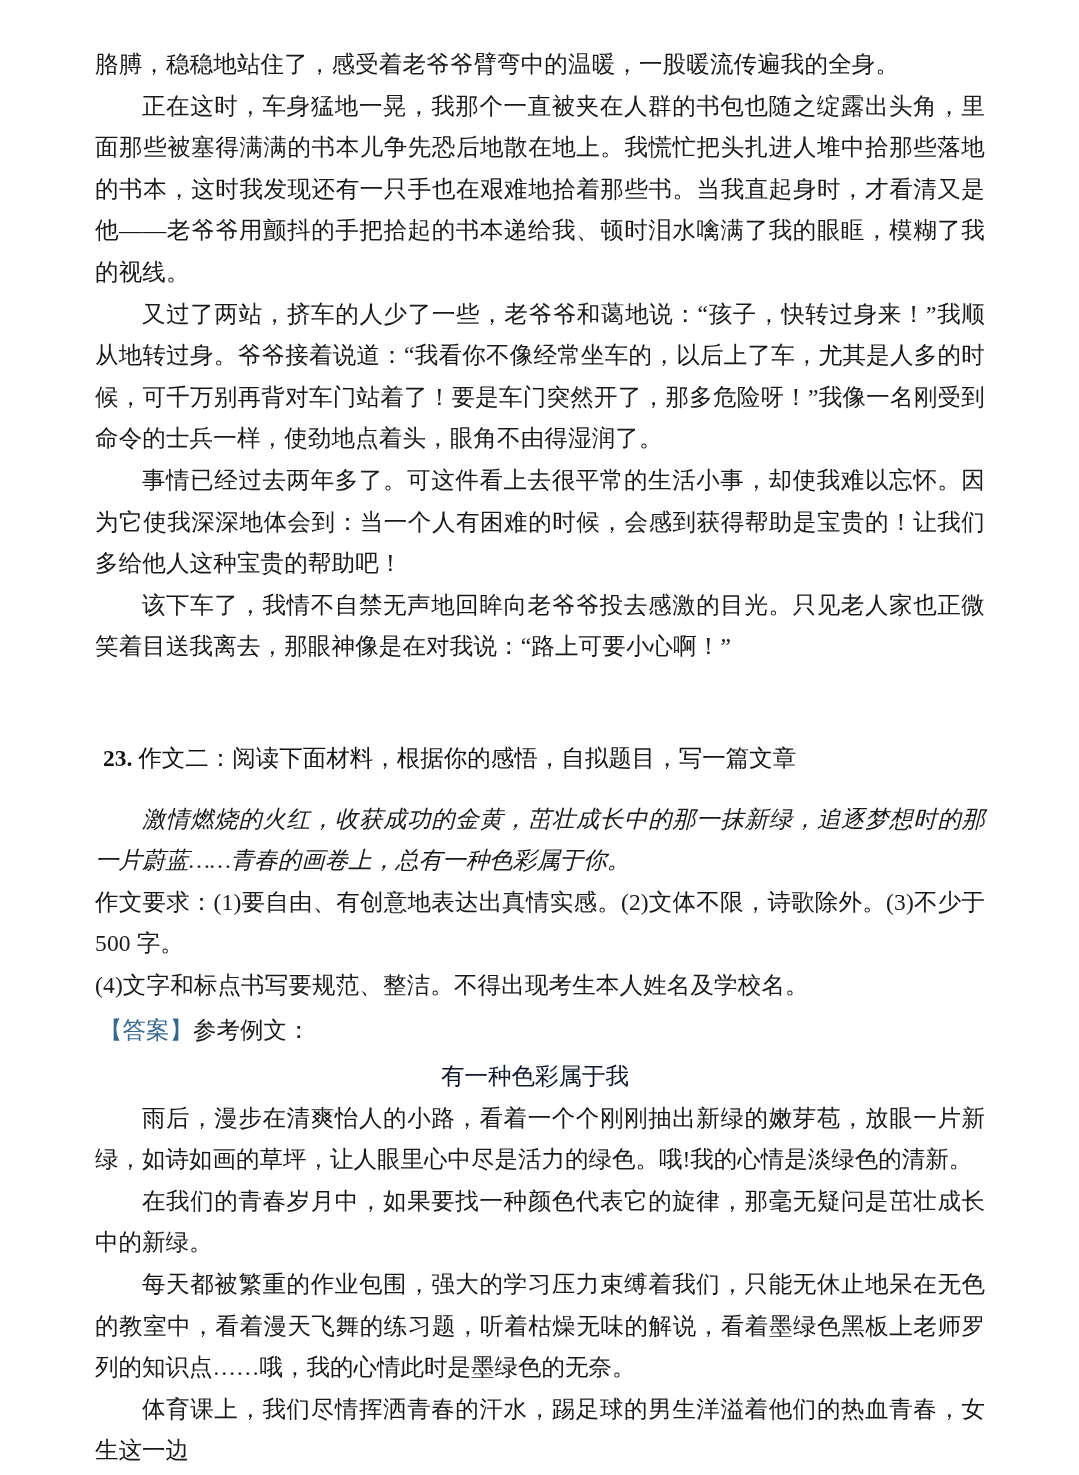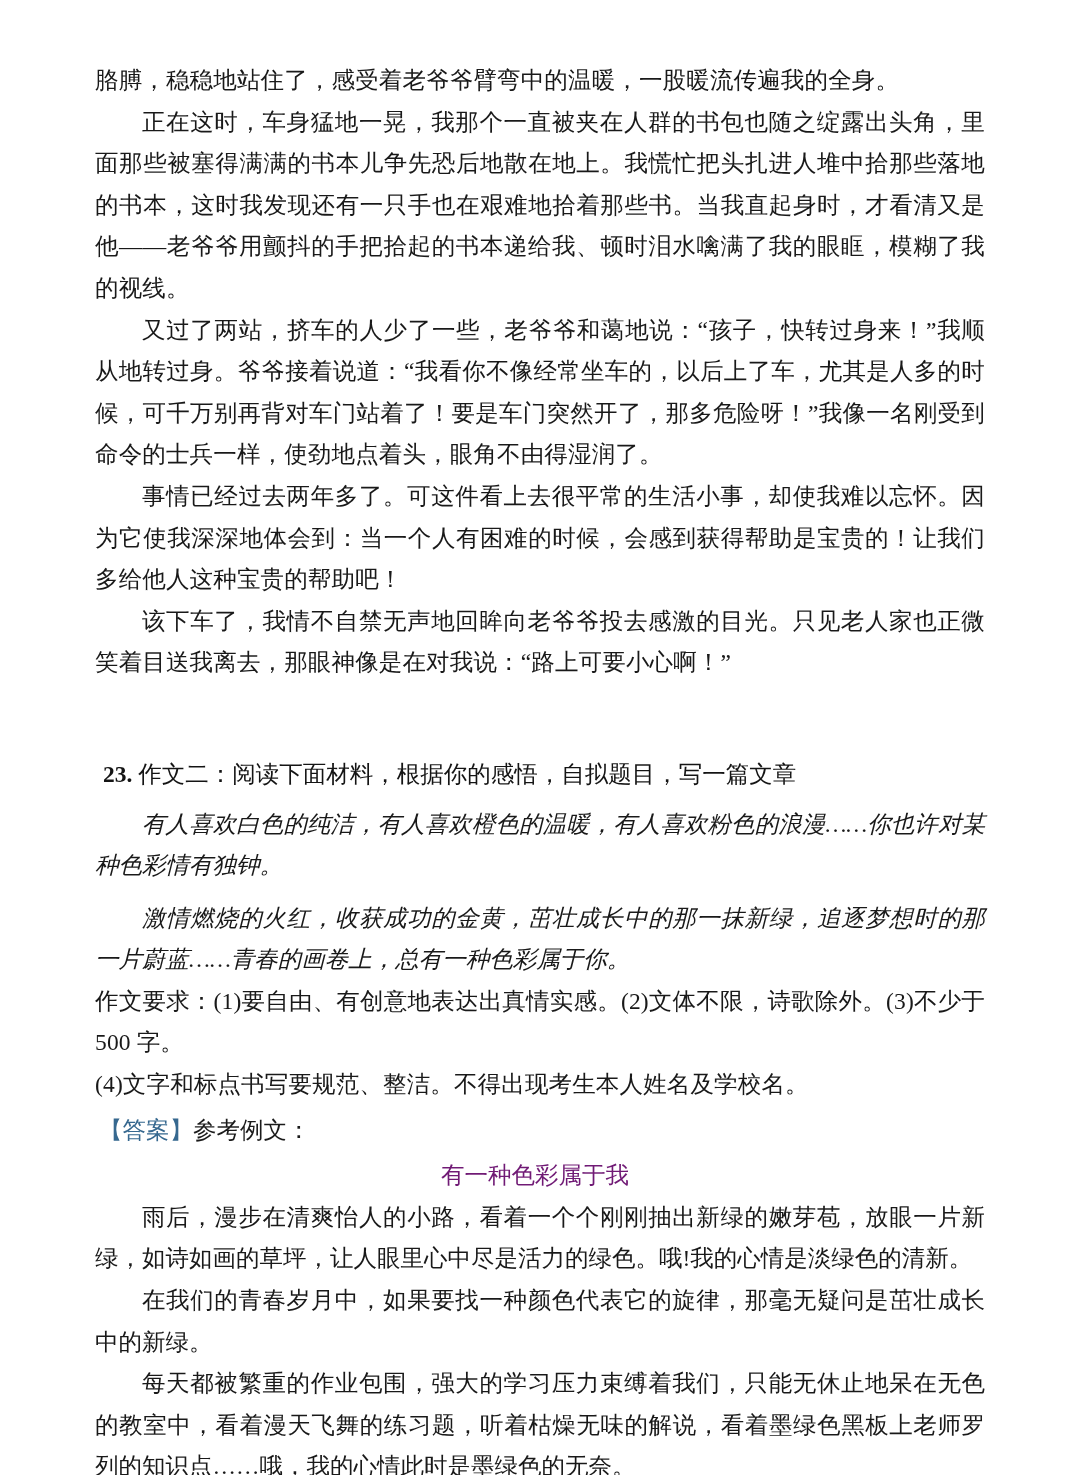--- a/index.html
+++ b/index.html
@@ -13,21 +13,21 @@
     overflow: hidden;
     font-family: "Liberation Serif", "DejaVu Serif", serif;
     color: #1a1a1a;
   }
   .page {
     position: relative;
     width: 1079px;
     height: 1475px;
     background: #ffffff;
     box-sizing: border-box;
-    padding: 60px 94px 0 95px;
+    padding: 44px 94px 0 95px;
   }
   .body-text {
     font-size: 23.5px;
     line-height: 41.6px;
     text-align: justify;
     text-justify: inter-ideograph;
     margin: 0;
     letter-spacing: 0.15px;
     color: #191919;
   }
@@ -68,21 +68,21 @@
   }
   .answer-tag {
     color: #36688f;
   }
   .essay-title {
     font-size: 23.5px;
     line-height: 41.6px;
     margin: 0;
     text-align: center;
     padding-right: 10px;
-    color: #701a75;
+    color: #0f172a;
   }
   .essay-body {
     font-size: 23.5px;
     line-height: 41.6px;
     text-align: justify;
     text-justify: inter-ideograph;
     margin: 0;
     text-indent: 2em;
     color: #191919;
   }
@@ -99,21 +99,20 @@
   <p class="body-text indent">又过了两站，挤车的人少了一些，老爷爷和蔼地说：“孩子，快转过身来！”我顺从地转过身。爷爷接着说道：“我看你不像经常坐车的，以后上了车，尤其是人多的时候，可千万别再背对车门站着了！要是车门突然开了，那多危险呀！”我像一名刚受到命令的士兵一样，使劲地点着头，眼角不由得湿润了。</p>
 
   <p class="body-text indent">事情已经过去两年多了。可这件看上去很平常的生活小事，却使我难以忘怀。因为它使我深深地体会到：当一个人有困难的时候，会感到获得帮助是宝贵的！让我们多给他人这种宝贵的帮助吧！</p>
 
   <p class="body-text indent">该下车了，我情不自禁无声地回眸向老爷爷投去感激的目光。只见老人家也正微笑着目送我离去，那眼神像是在对我说：“路上可要小心啊！”</p>
 
   <div class="gap-section"></div>
 
   <p class="q-heading"><span class="q-num">23.</span> <span>作文二：阅读下面材料，根据你的感悟，自拟题目，写一篇文章</span></p>
 
-  <p class="kai">有人喜欢白色的纯洁，有人喜欢橙色的温暖，有人喜欢粉色的浪漫……你也许对某种色彩情有独钟。</p>
 
   <div class="gap-small"></div>
 
   <p class="kai">激情燃烧的火红，收获成功的金黄，茁壮成长中的那一抹新绿，追逐梦想时的那一片蔚蓝……青春的画卷上，总有一种色彩属于你。</p>
 
   <p class="body-text">作文要求：(1)要自由、有创意地表达出真情实感。(2)文体不限，诗歌除外。(3)不少于 500 字。</p>
 
   <p class="body-text">(4)文字和标点书写要规范、整洁。不得出现考生本人姓名及学校名。</p>
 
   <p class="answer-line"><span class="answer-tag">【答案】</span><span>参考例文：</span></p>

